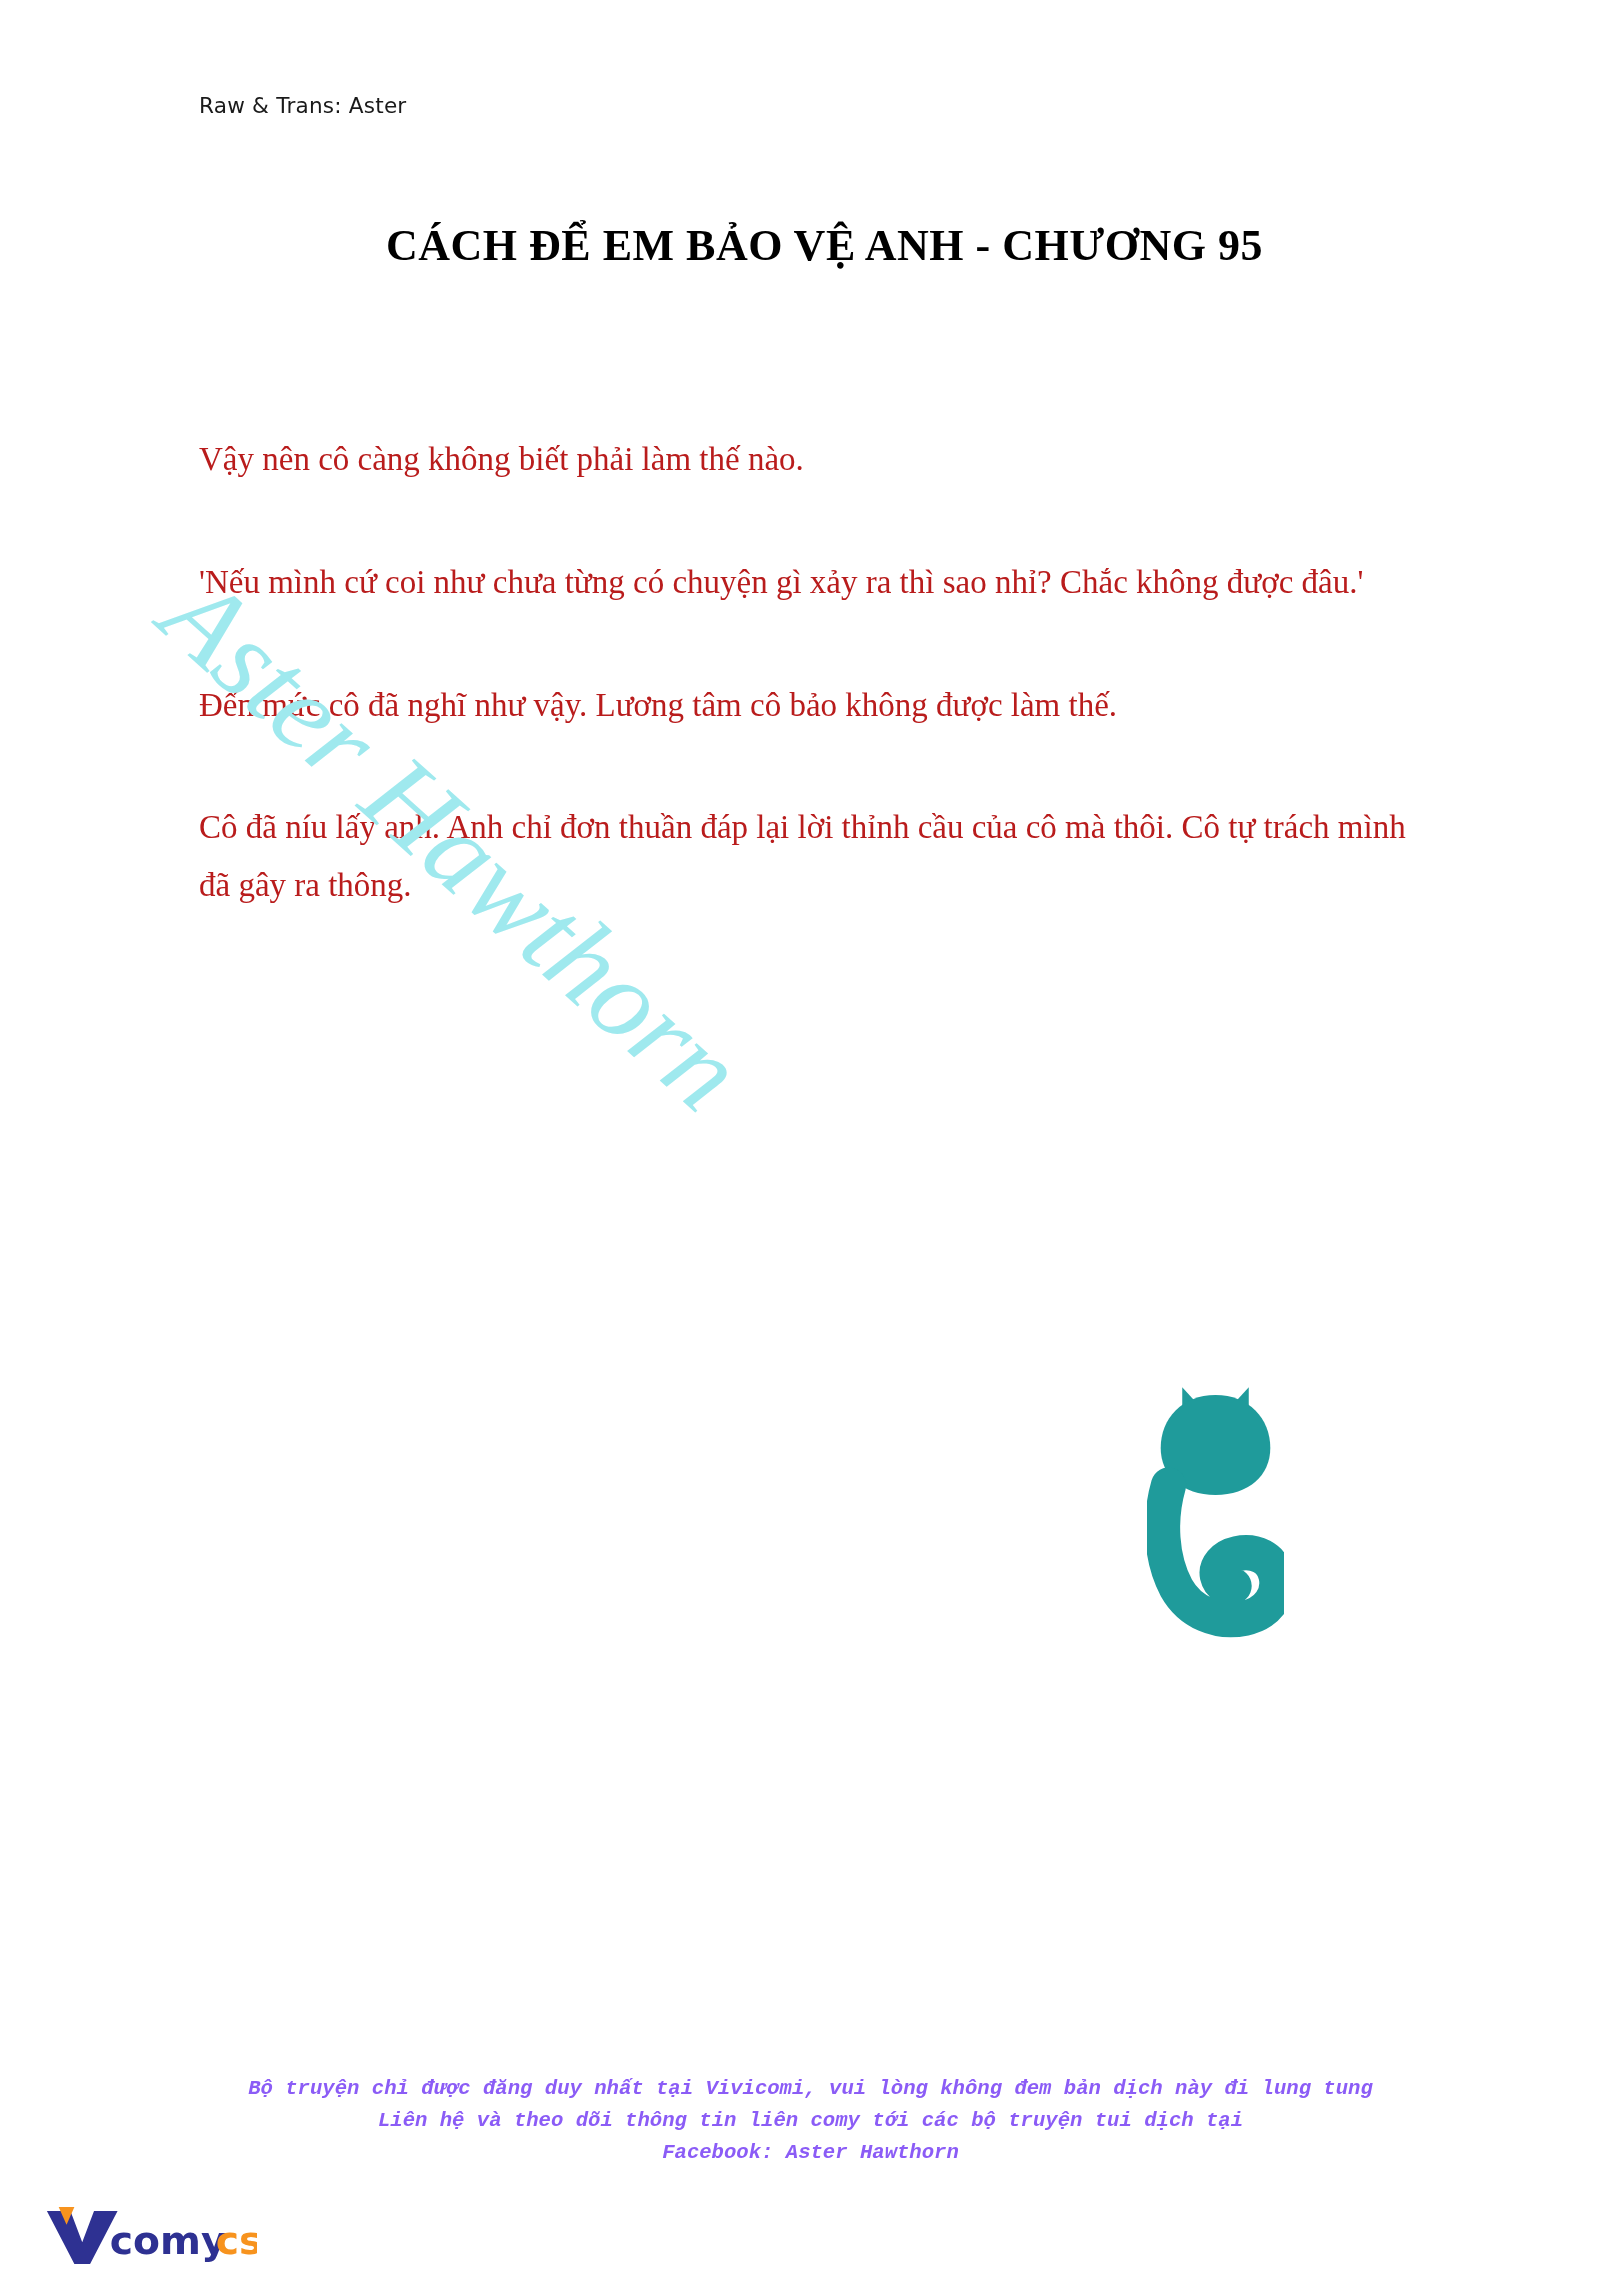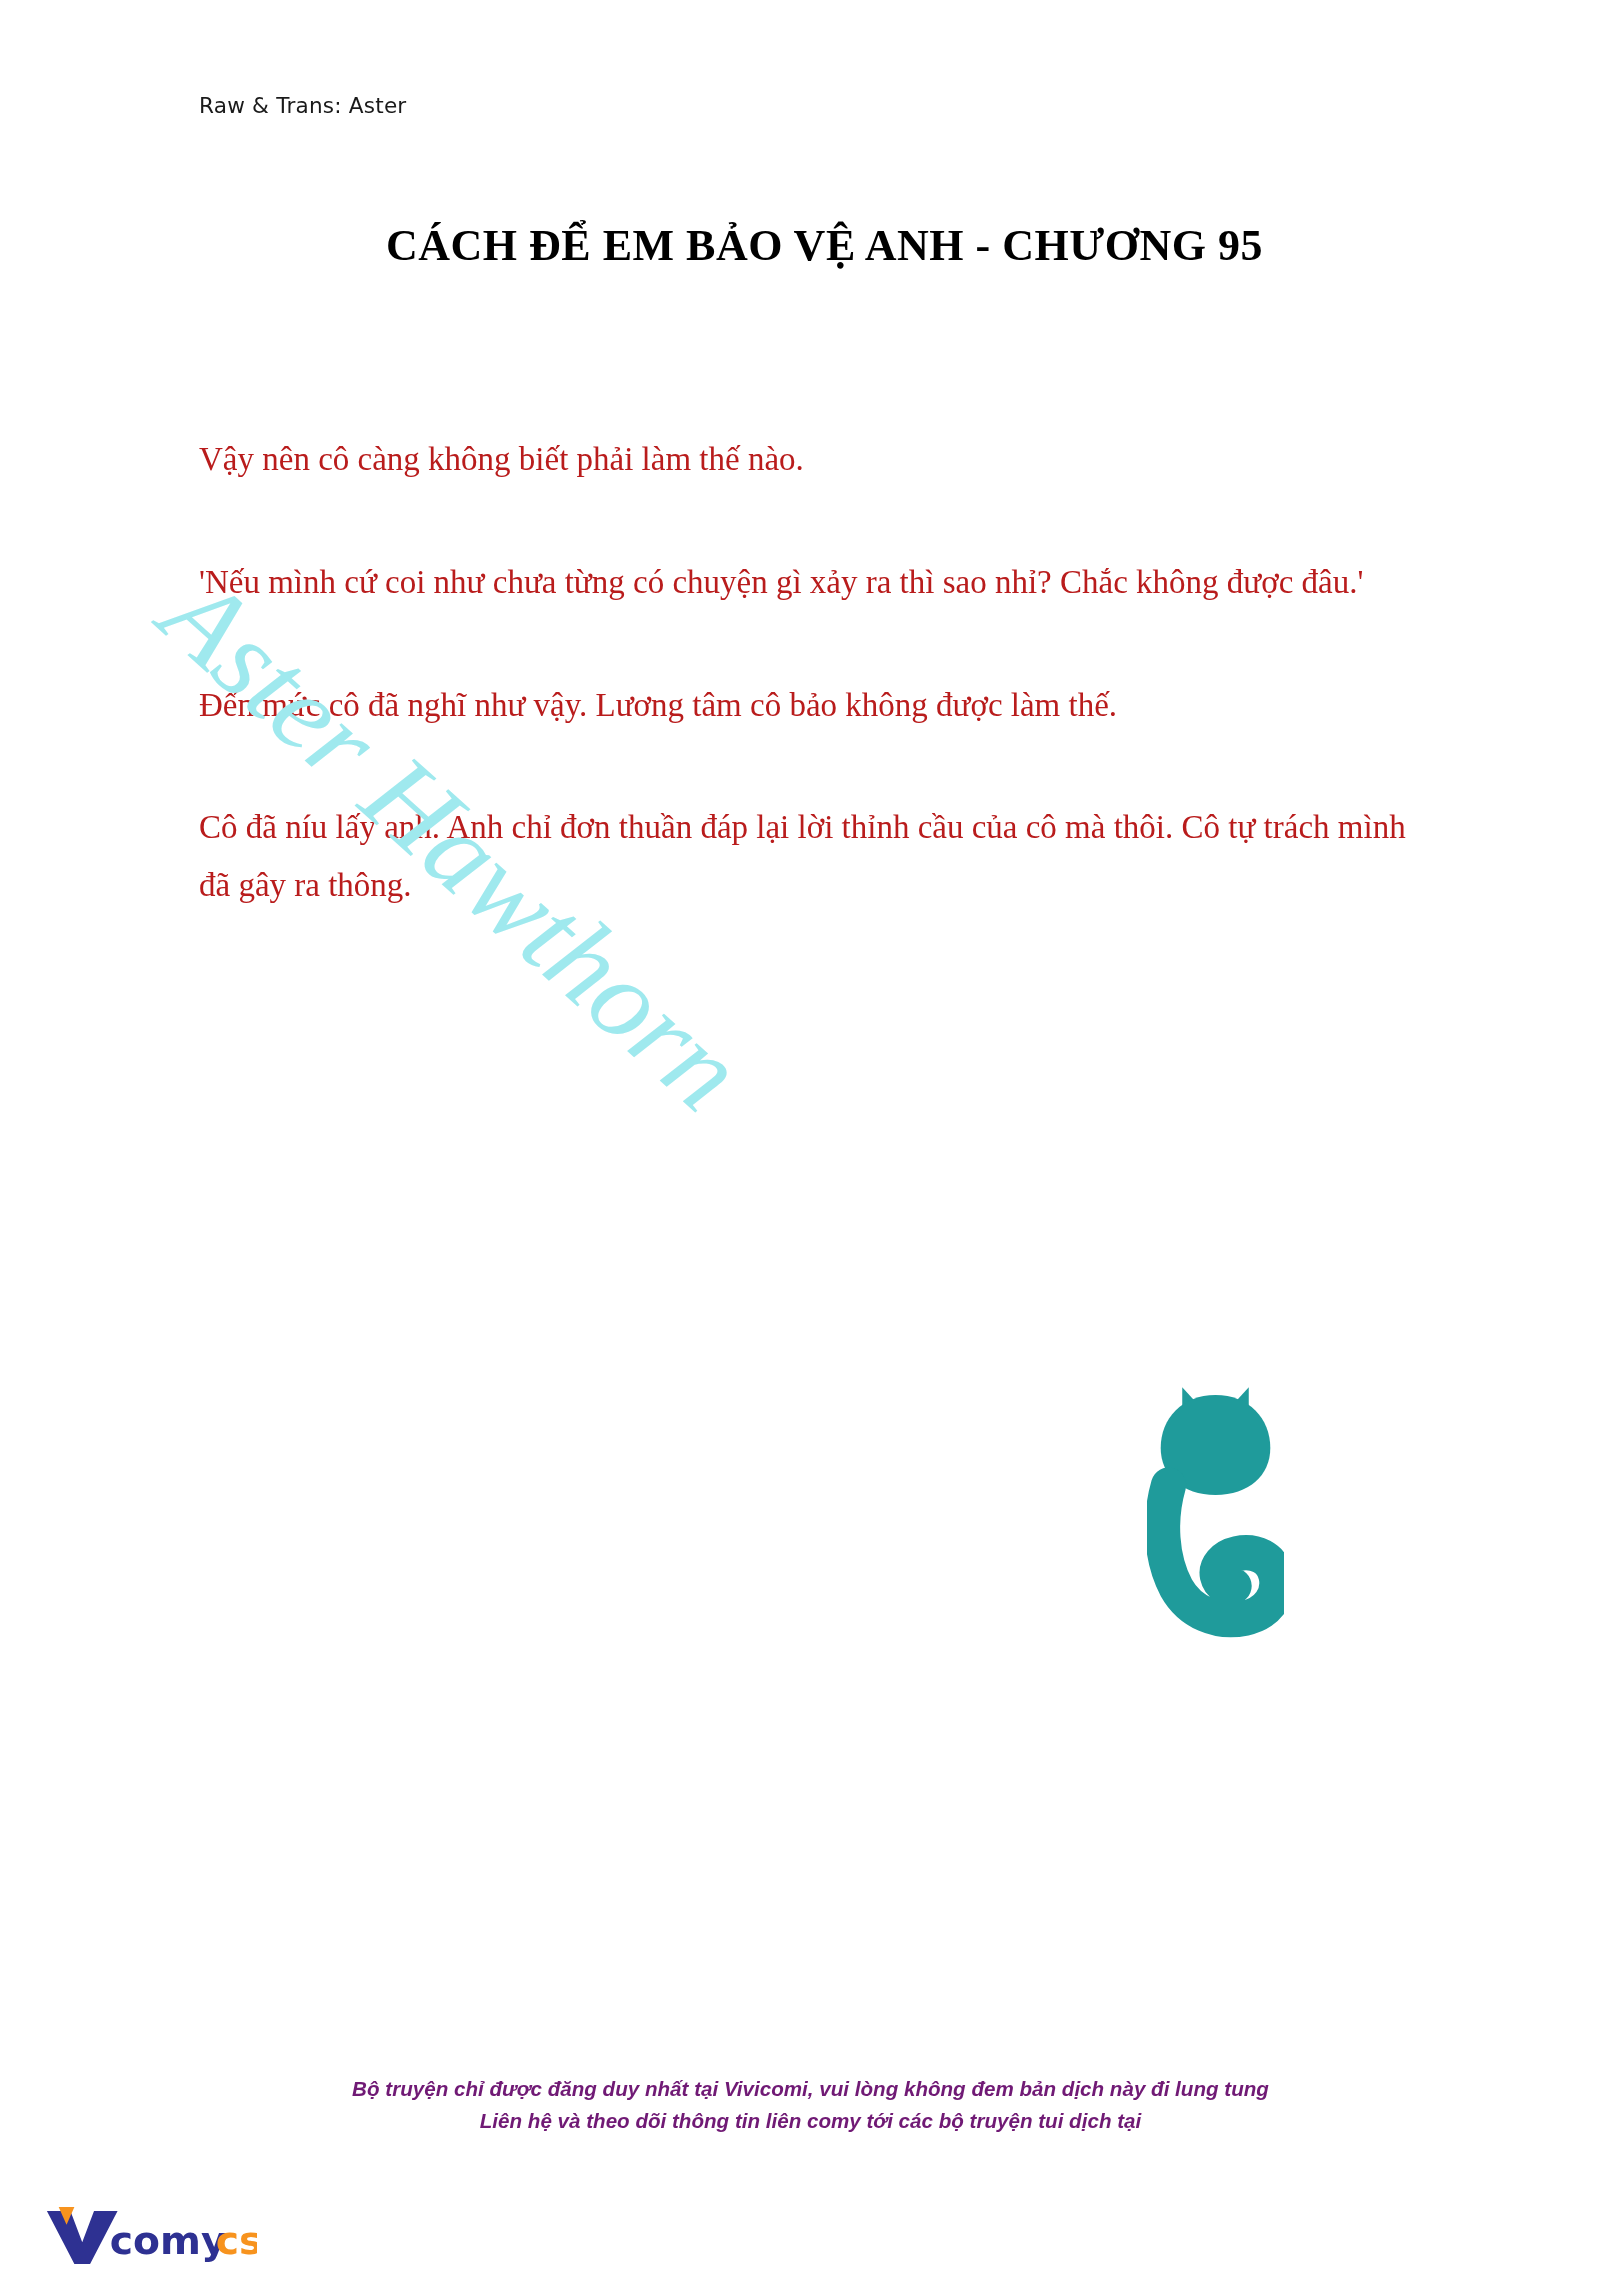--- a/index.html
+++ b/index.html
@@ -71,25 +71,25 @@
     width: 137px;
     height: 270px;
     pointer-events: none;
   }
   .footer {
     position: absolute;
     left: 0;
     right: 0;
     top: 2073px;
     text-align: center;
-    font-family: Liberation Sans, sans-serif;
+    font-family: Liberation Mono, monospace;
     font-weight: bold;
     font-style: italic;
     font-size: 20.6px;
-    color: #701a75;
+    color: #8b5cf6;
     line-height: 1.55;
   }
   .footer div { margin: 0; }
   .logo {
     position: absolute;
     left: 41px;
     top: 2203px;
     width: 216px;
     height: 65px;
   }
@@ -119,20 +119,21 @@
         <path d="M104 10 L104 52 L82 34 Z"></path>
         <path d="M70 18 C104 18 126 42 126 72 C126 100 104 120 70 120 C36 120 14 100 14 72 C14 42 36 18 70 18 Z"></path>
         <path d="M22 110 C12 145 14 185 30 215 C44 240 72 252 100 246 C124 241 136 222 132 203 C128 184 110 176 92 180 C78 183 70 193 72 203 C74 212 82 216 89 213" fill="none" stroke="#1f9b9b" stroke-width="36" stroke-linecap="round" stroke-linejoin="round"></path>
       </g>
     </svg>
   </div>
 
   <div class="footer">
     <div>Bộ truyện chỉ được đăng duy nhất tại Vivicomi, vui lòng không đem bản dịch này đi lung tung</div>
     <div>Liên hệ và theo dõi thông tin liên comy tới các bộ truyện tui dịch tại</div>
+    <div>Facebook: Aster Hawthorn</div>
   </div>
 
   <div class="logo">
     <svg viewBox="0 0 220 66" width="216" height="65" aria-hidden="true">
       <path d="M6 8 L30 8 L42 40 L54 8 L78 8 L50 62 L34 62 Z" fill="#2e3192"></path>
       <path d="M18 4 L34 4 L26 22 Z" fill="#f7931e"></path>
       <text x="70" y="52" font-family="DejaVu Sans, sans-serif" font-size="40" font-weight="bold" fill="#2e3192">comy</text>
       <text x="178" y="52" font-family="DejaVu Sans, sans-serif" font-size="40" font-weight="bold" fill="#f7931e">cs</text>
     </svg>
   </div>

